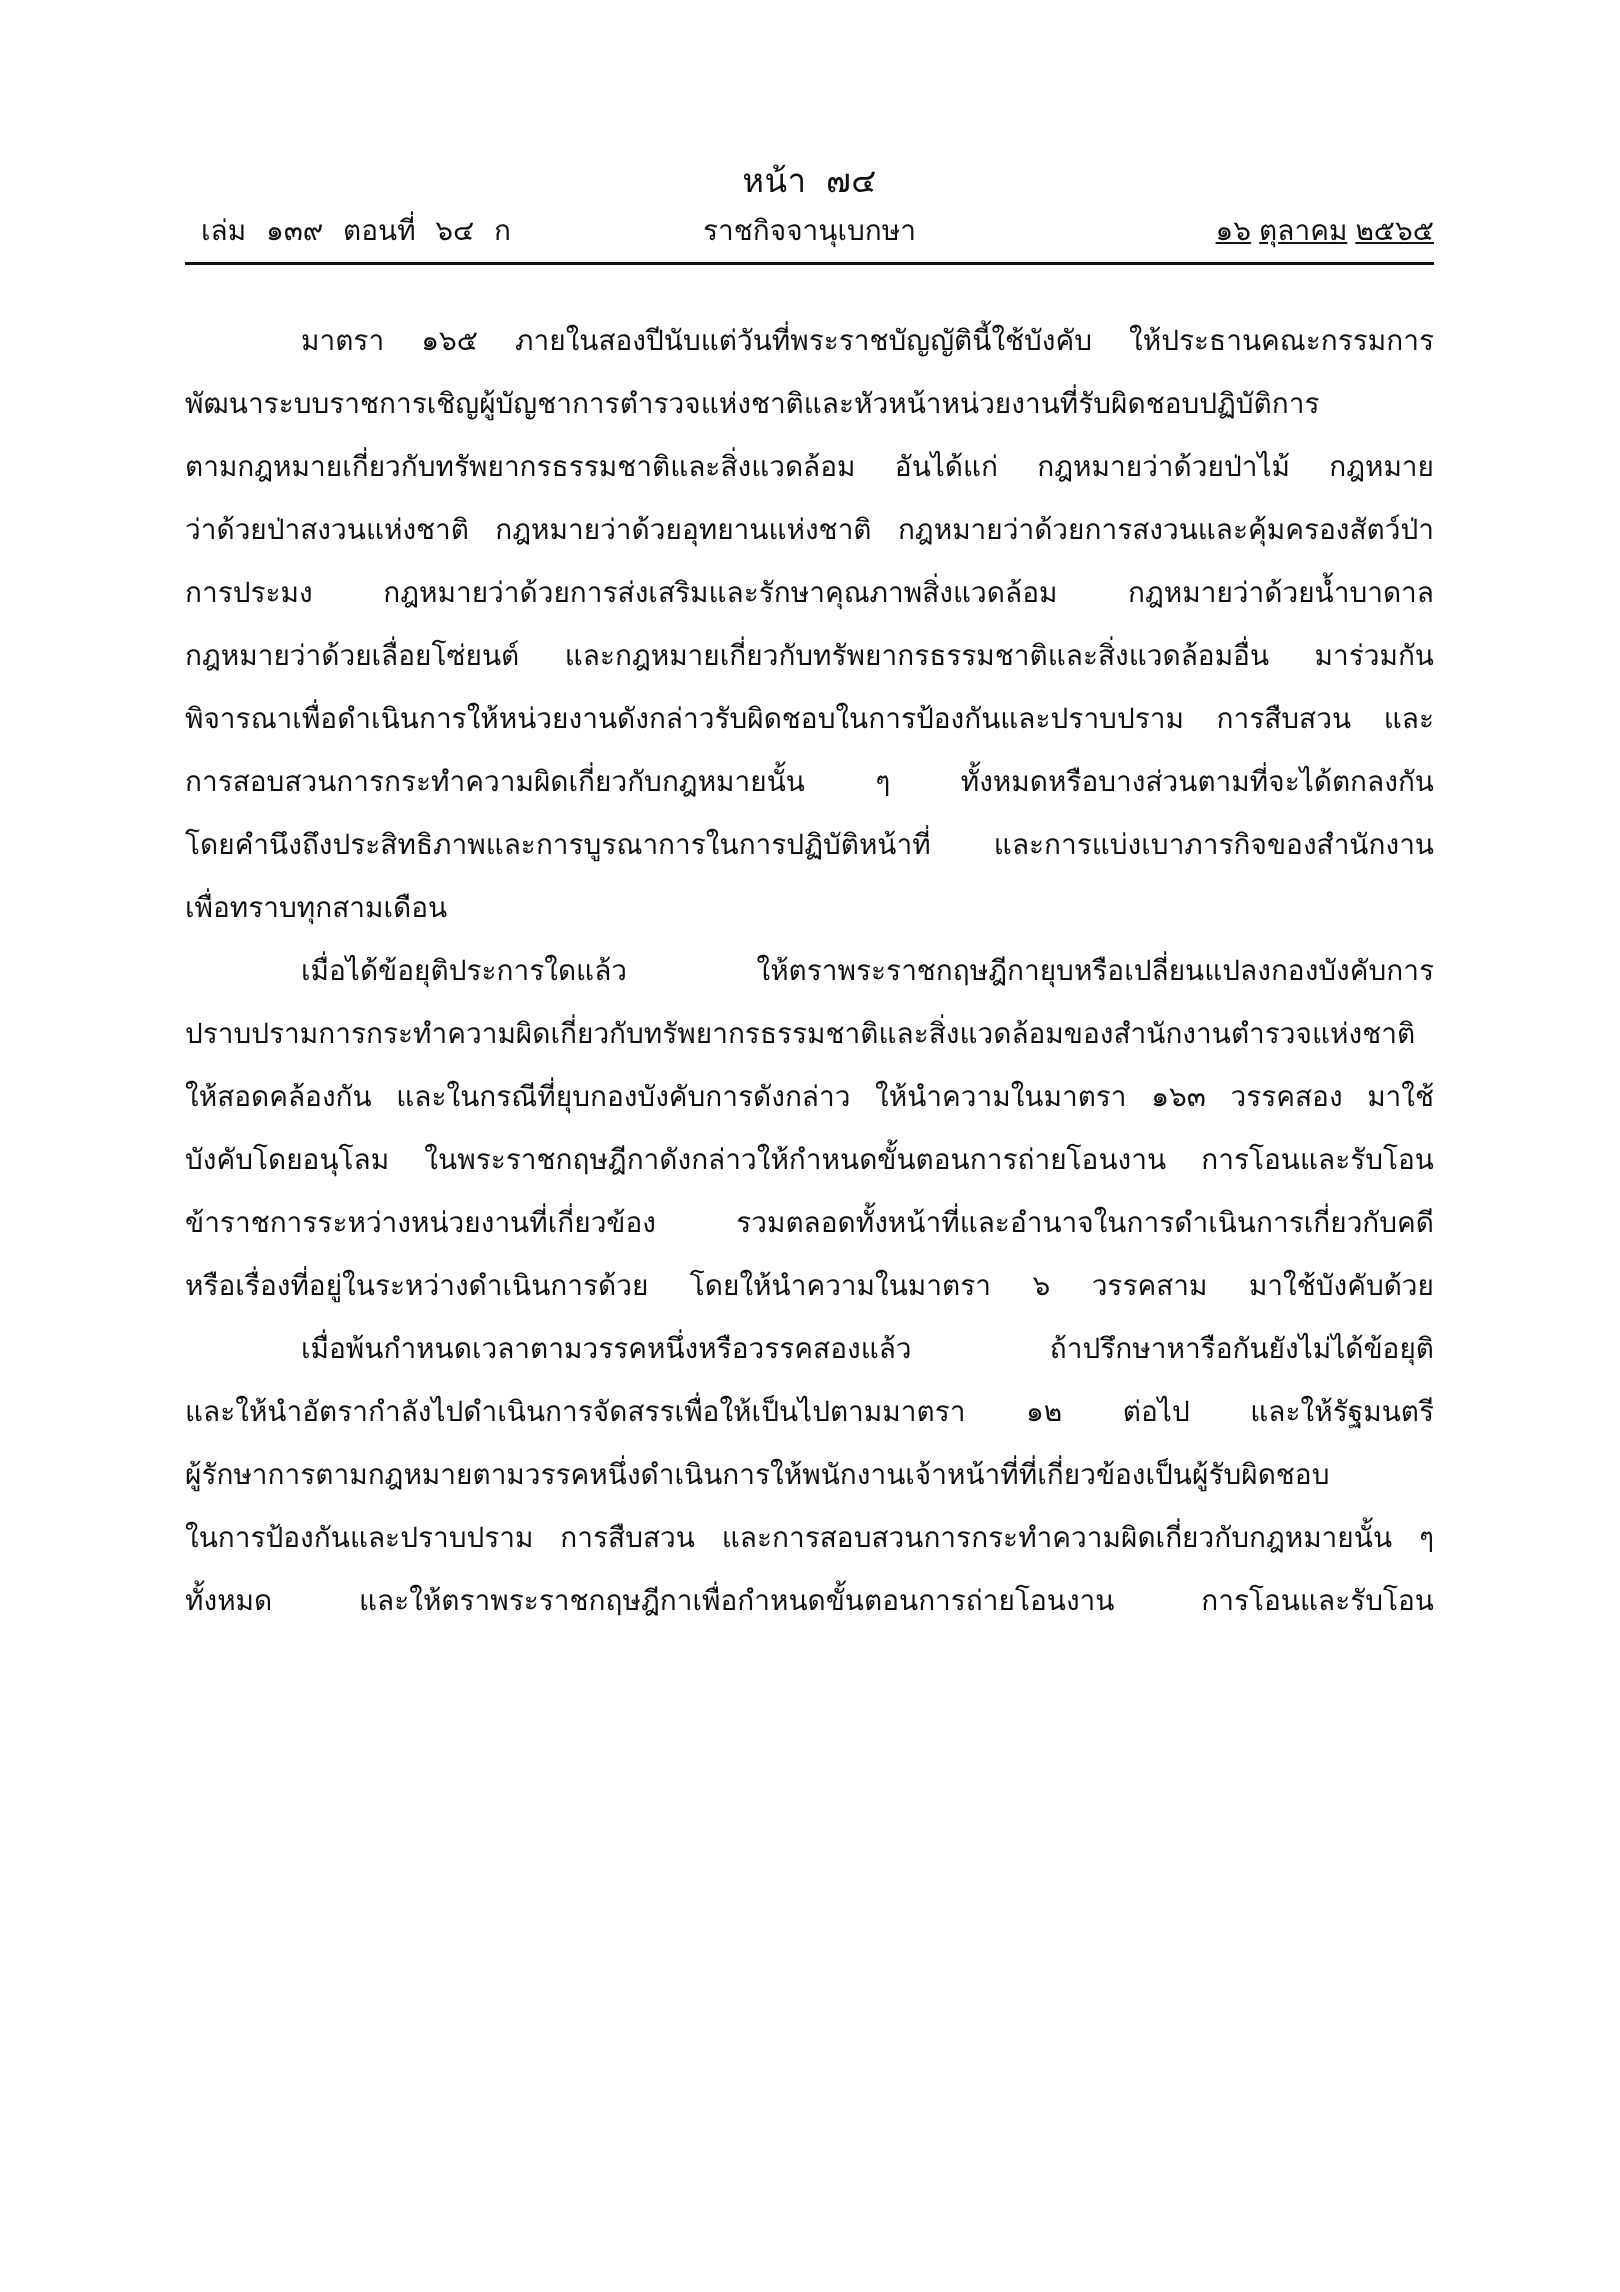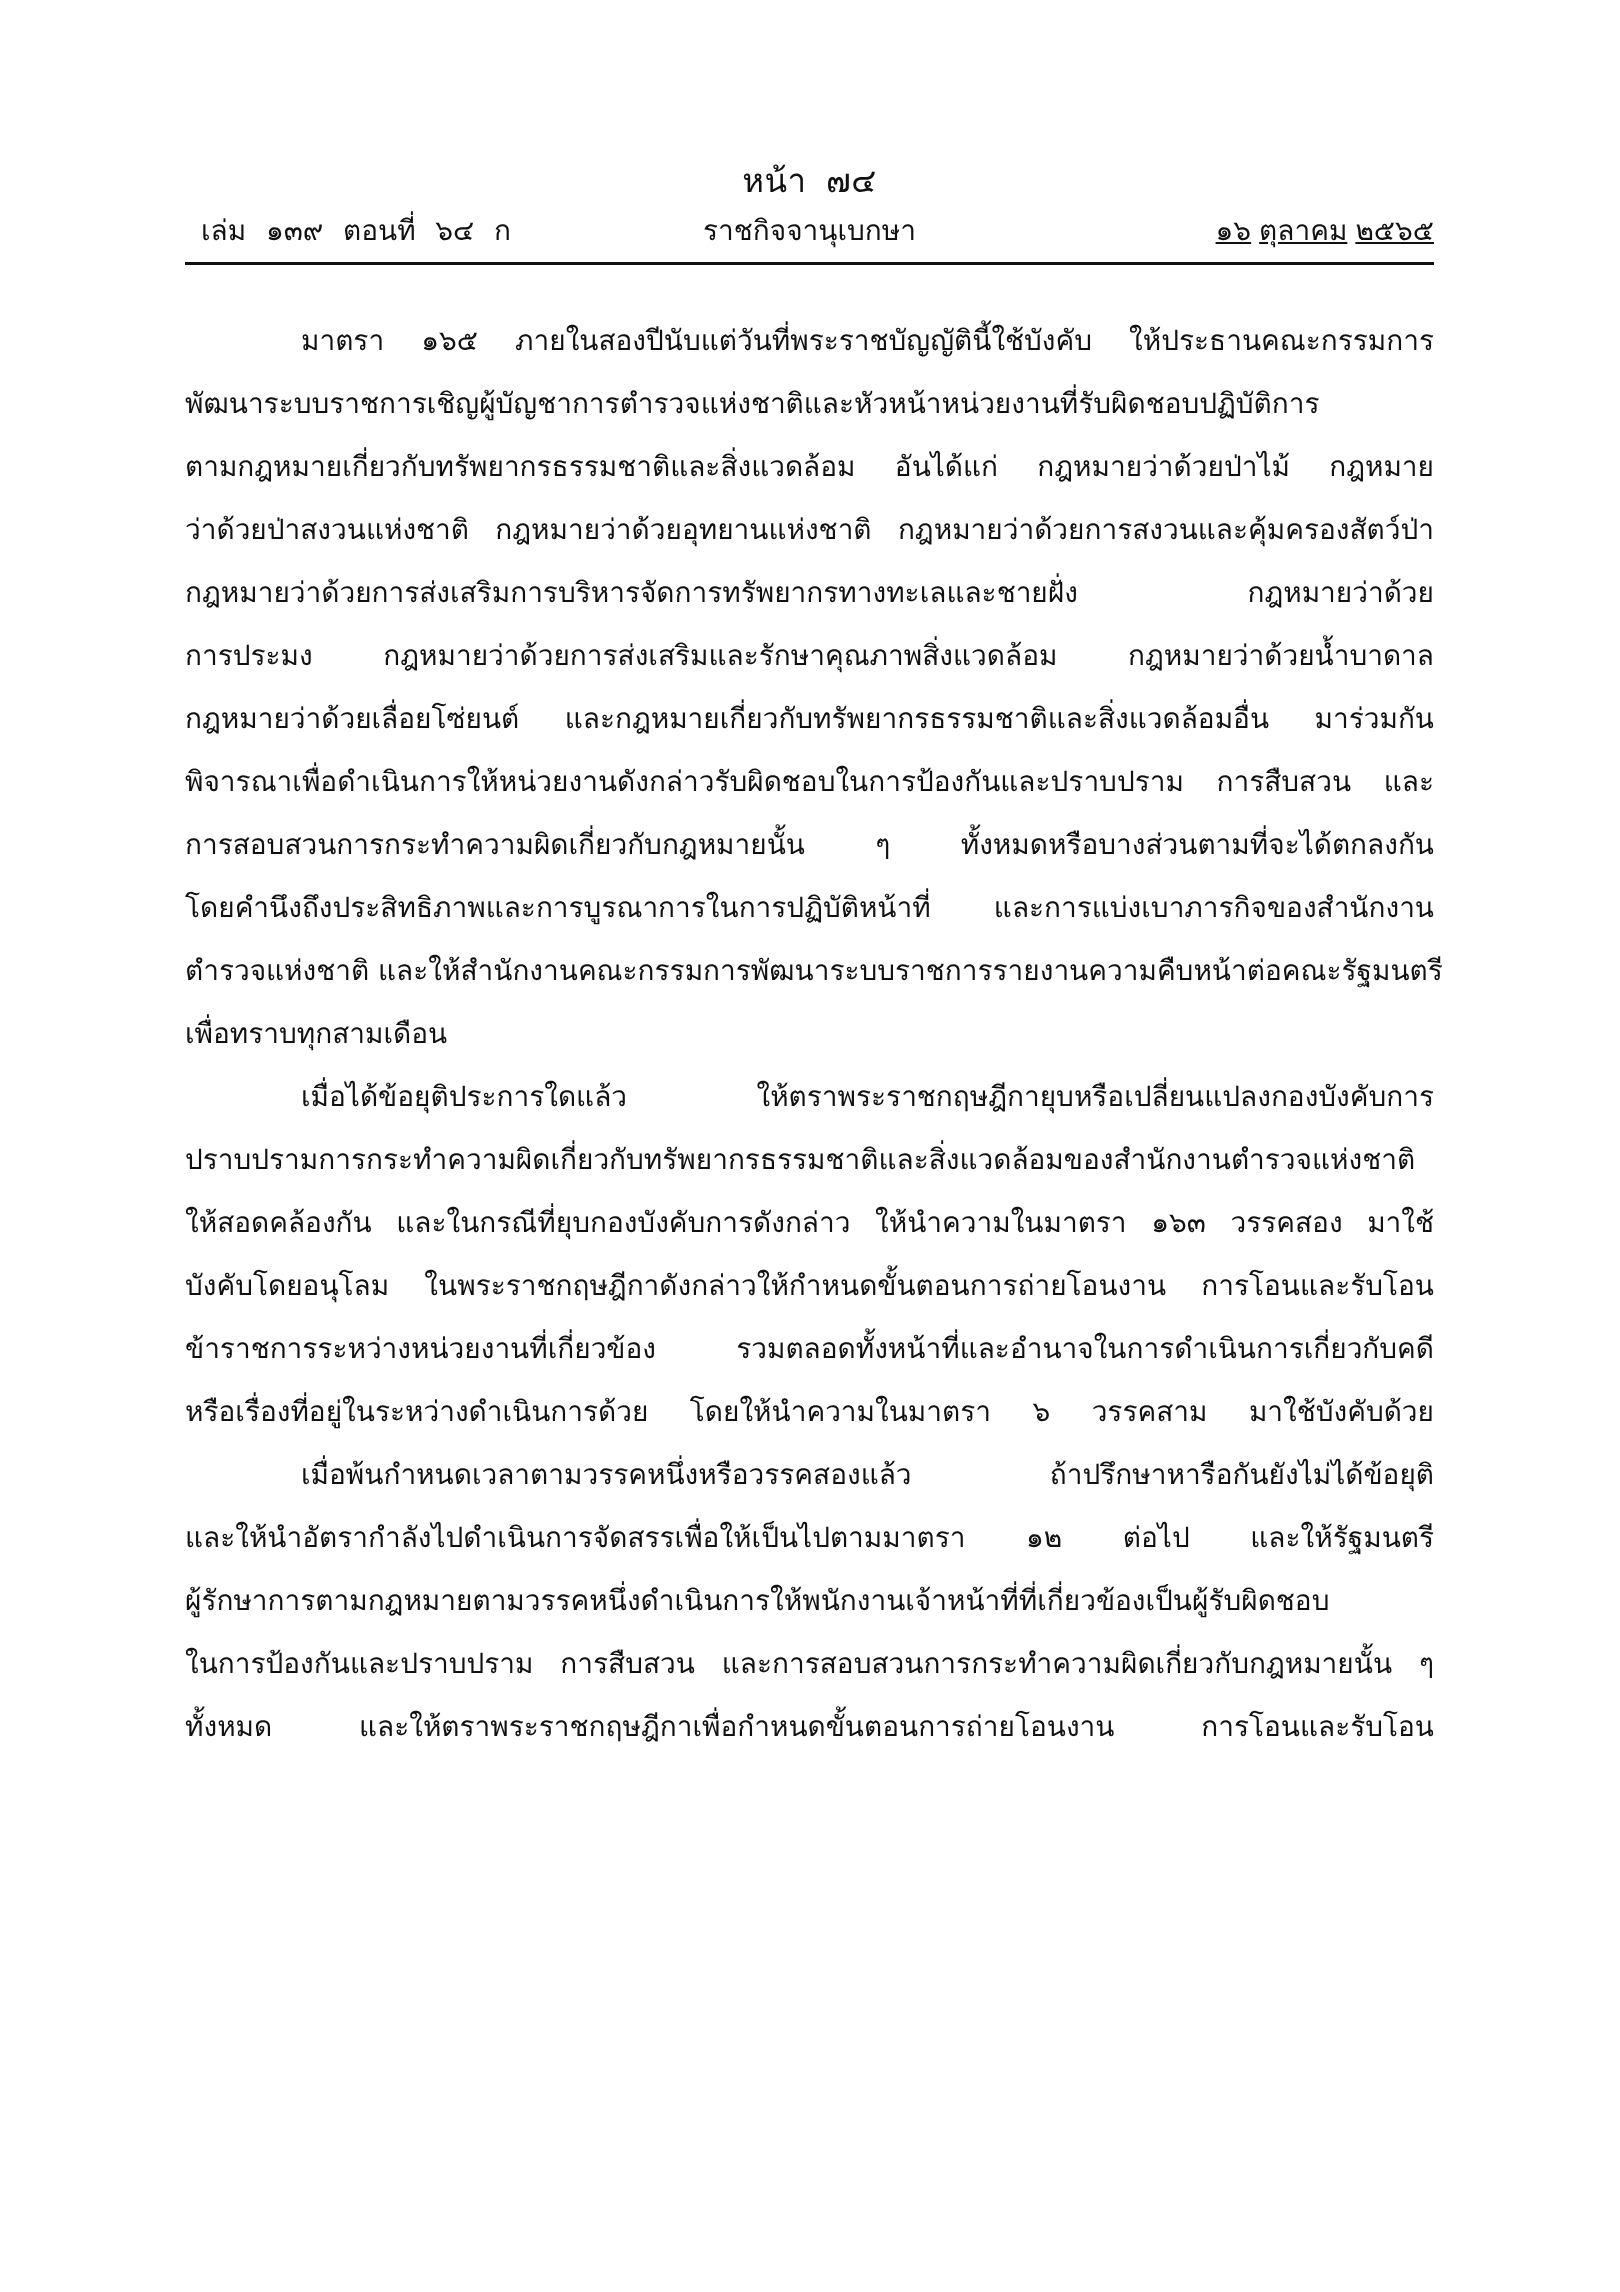--- a/index.html
+++ b/index.html
@@ -110,27 +110,25 @@
     </div>
   </div>
 
   <div class="header-rule"></div>
 
   <div class="body-text">
     <div class="line indent">มาตรา ๑๖๕ ภายในสองปีนับแต่วันที่พระราชบัญญัตินี้ใช้บังคับ ให้ประธานคณะกรรมการ</div>
     <div class="line">พัฒนาระบบราชการเชิญผู้บัญชาการตำรวจแห่งชาติและหัวหน้าหน่วยงานที่รับผิดชอบปฏิบัติการ</div>
     <div class="line">ตามกฎหมายเกี่ยวกับทรัพยากรธรรมชาติและสิ่งแวดล้อม อันได้แก่ กฎหมายว่าด้วยป่าไม้ กฎหมาย</div>
     <div class="line">ว่าด้วยป่าสงวนแห่งชาติ กฎหมายว่าด้วยอุทยานแห่งชาติ กฎหมายว่าด้วยการสงวนและคุ้มครองสัตว์ป่า</div>
-    <div class="line">กฎหมายว่าด้วยการส่งเสริมการบริหารจัดการทรัพยากรทางทะเลและชายฝั่ง กฎหมายว่าด้วย</div>
     <div class="line">การประมง กฎหมายว่าด้วยการส่งเสริมและรักษาคุณภาพสิ่งแวดล้อม กฎหมายว่าด้วยน้ำบาดาล</div>
     <div class="line">กฎหมายว่าด้วยเลื่อยโซ่ยนต์ และกฎหมายเกี่ยวกับทรัพยากรธรรมชาติและสิ่งแวดล้อมอื่น มาร่วมกัน</div>
     <div class="line">พิจารณาเพื่อดำเนินการให้หน่วยงานดังกล่าวรับผิดชอบในการป้องกันและปราบปราม การสืบสวน และ</div>
     <div class="line">การสอบสวนการกระทำความผิดเกี่ยวกับกฎหมายนั้น ๆ ทั้งหมดหรือบางส่วนตามที่จะได้ตกลงกัน</div>
     <div class="line">โดยคำนึงถึงประสิทธิภาพและการบูรณาการในการปฏิบัติหน้าที่ และการแบ่งเบาภารกิจของสำนักงาน</div>
-    <div class="line">ตำรวจแห่งชาติ และให้สำนักงานคณะกรรมการพัฒนาระบบราชการรายงานความคืบหน้าต่อคณะรัฐมนตรี</div>
     <div class="line last">เพื่อทราบทุกสามเดือน</div>
     <div class="line indent">เมื่อได้ข้อยุติประการใดแล้ว ให้ตราพระราชกฤษฎีกายุบหรือเปลี่ยนแปลงกองบังคับการ</div>
     <div class="line">ปราบปรามการกระทำความผิดเกี่ยวกับทรัพยากรธรรมชาติและสิ่งแวดล้อมของสำนักงานตำรวจแห่งชาติ</div>
     <div class="line">ให้สอดคล้องกัน และในกรณีที่ยุบกองบังคับการดังกล่าว ให้นำความในมาตรา ๑๖๓ วรรคสอง มาใช้</div>
     <div class="line">บังคับโดยอนุโลม ในพระราชกฤษฎีกาดังกล่าวให้กำหนดขั้นตอนการถ่ายโอนงาน การโอนและรับโอน</div>
     <div class="line">ข้าราชการระหว่างหน่วยงานที่เกี่ยวข้อง รวมตลอดทั้งหน้าที่และอำนาจในการดำเนินการเกี่ยวกับคดี</div>
     <div class="line">หรือเรื่องที่อยู่ในระหว่างดำเนินการด้วย โดยให้นำความในมาตรา ๖ วรรคสาม มาใช้บังคับด้วย</div>
     <div class="line indent">เมื่อพ้นกำหนดเวลาตามวรรคหนึ่งหรือวรรคสองแล้ว ถ้าปรึกษาหารือกันยังไม่ได้ข้อยุติ</div>
     <div class="line">และให้นำอัตรากำลังไปดำเนินการจัดสรรเพื่อให้เป็นไปตามมาตรา ๑๒ ต่อไป และให้รัฐมนตรี</div>
     <div class="line">ผู้รักษาการตามกฎหมายตามวรรคหนึ่งดำเนินการให้พนักงานเจ้าหน้าที่ที่เกี่ยวข้องเป็นผู้รับผิดชอบ</div>

